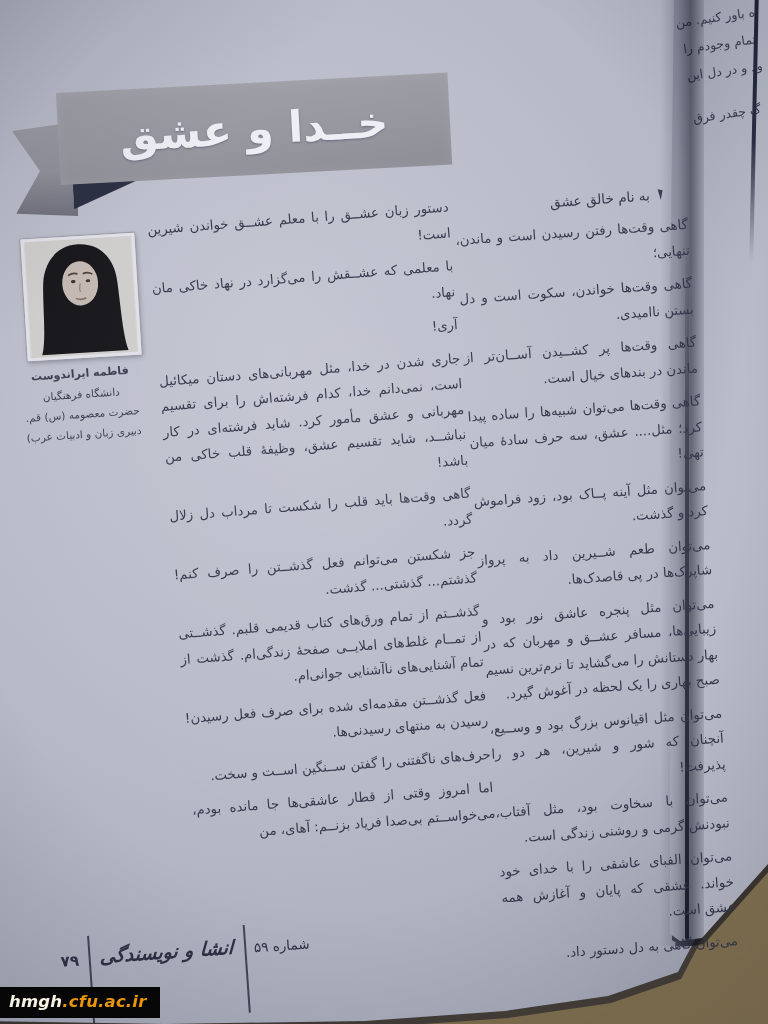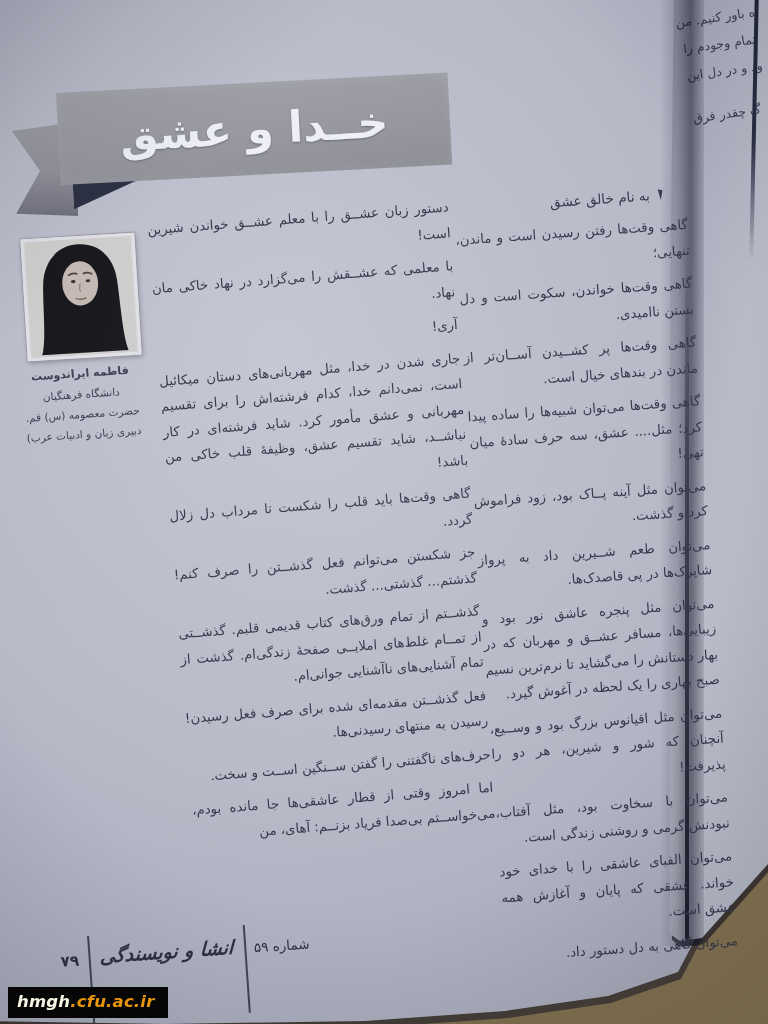--- a/index.html
+++ b/index.html
@@ -104,21 +104,21 @@
   
   .vignette{
     position:absolute;inset:0;pointer-events:none;
     background:
       radial-gradient(ellipse 95% 85% at 45% 42%,rgba(255,255,255,.05) 0%,rgba(0,0,0,0) 55%,rgba(15,16,32,.14) 88%,rgba(15,16,32,.24) 100%),
       linear-gradient(135deg,rgba(18,18,38,.12) 0%,rgba(0,0,0,0) 20%);
   }
   
   .watermark{
     position:absolute;left:0;top:987px;background:#060606;
-    padding:5px 13px 7px 9px;font-style:italic;font-weight:bold;font-size:16.5px;letter-spacing:.2px;margin-left:8px;
+    padding:5px 13px 7px 9px;font-style:italic;font-weight:bold;font-size:16.5px;letter-spacing:.2px;
   }
   .wm-prefix{color:#f7f3e2;}
   .wm-suffix{color:#e8940c;}
 </style>
 </head>
 <body>
 
 <div id="photo">
 
   <div class="page-main-shadow"></div>

